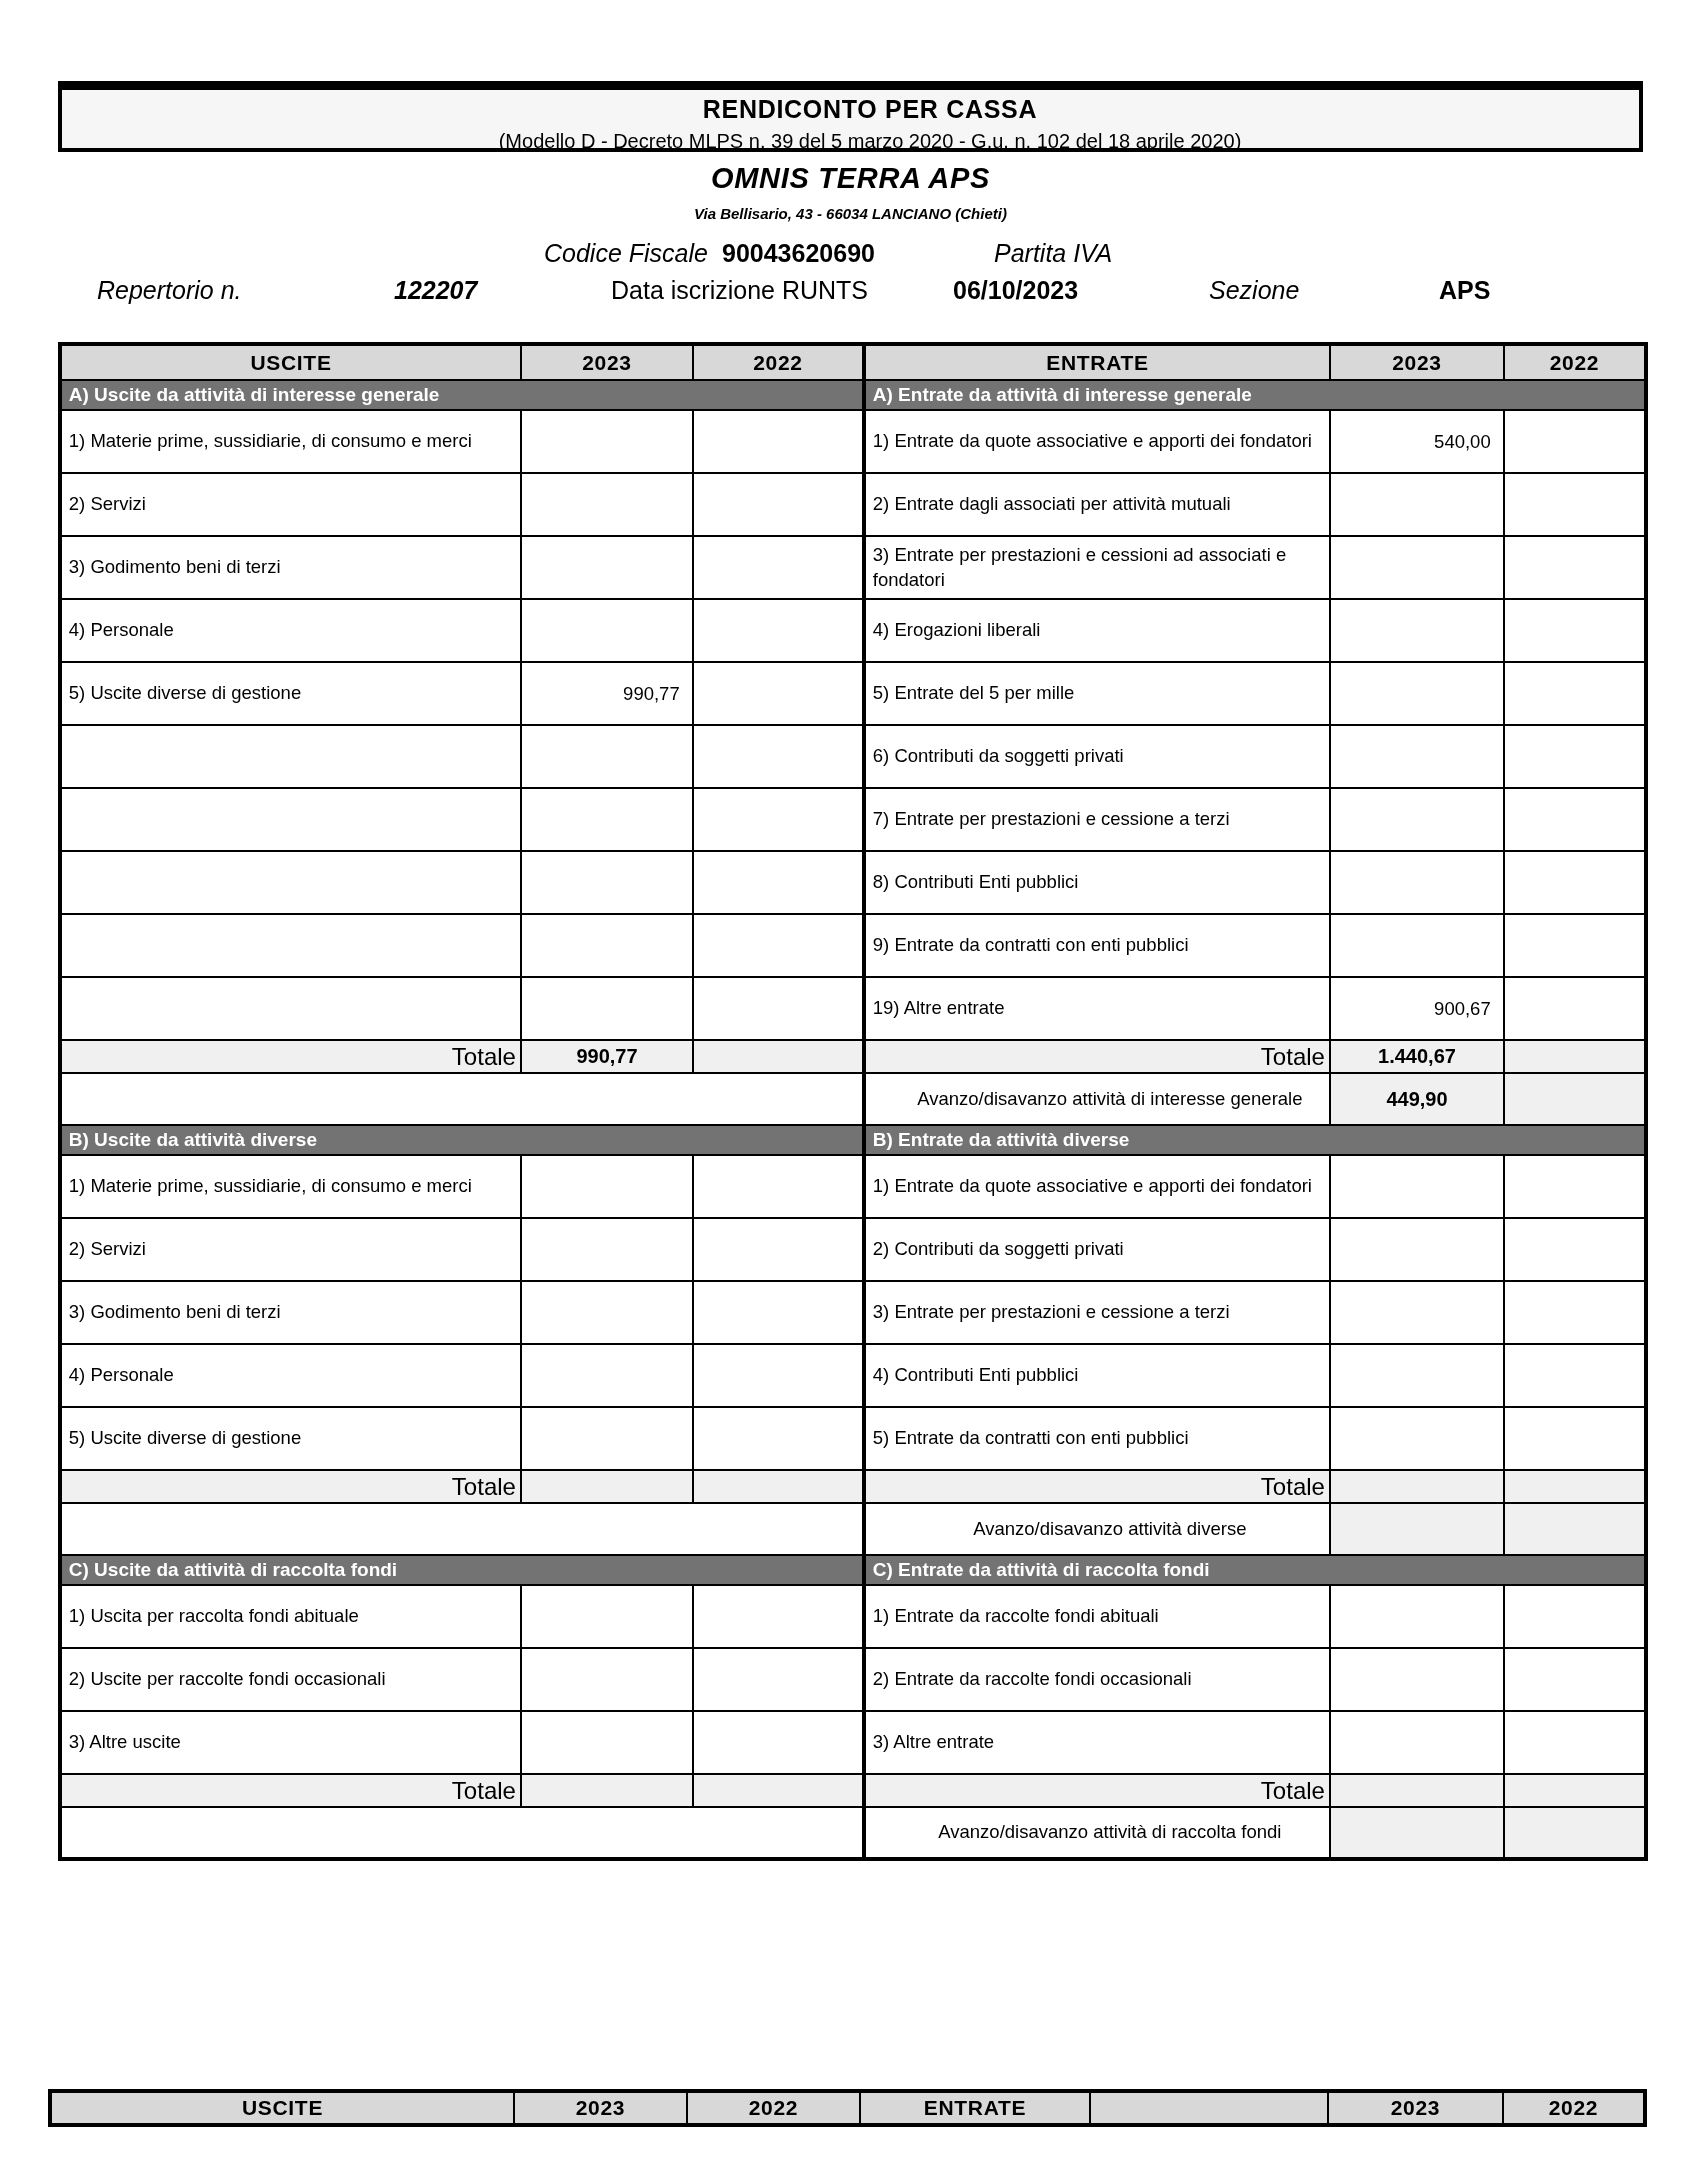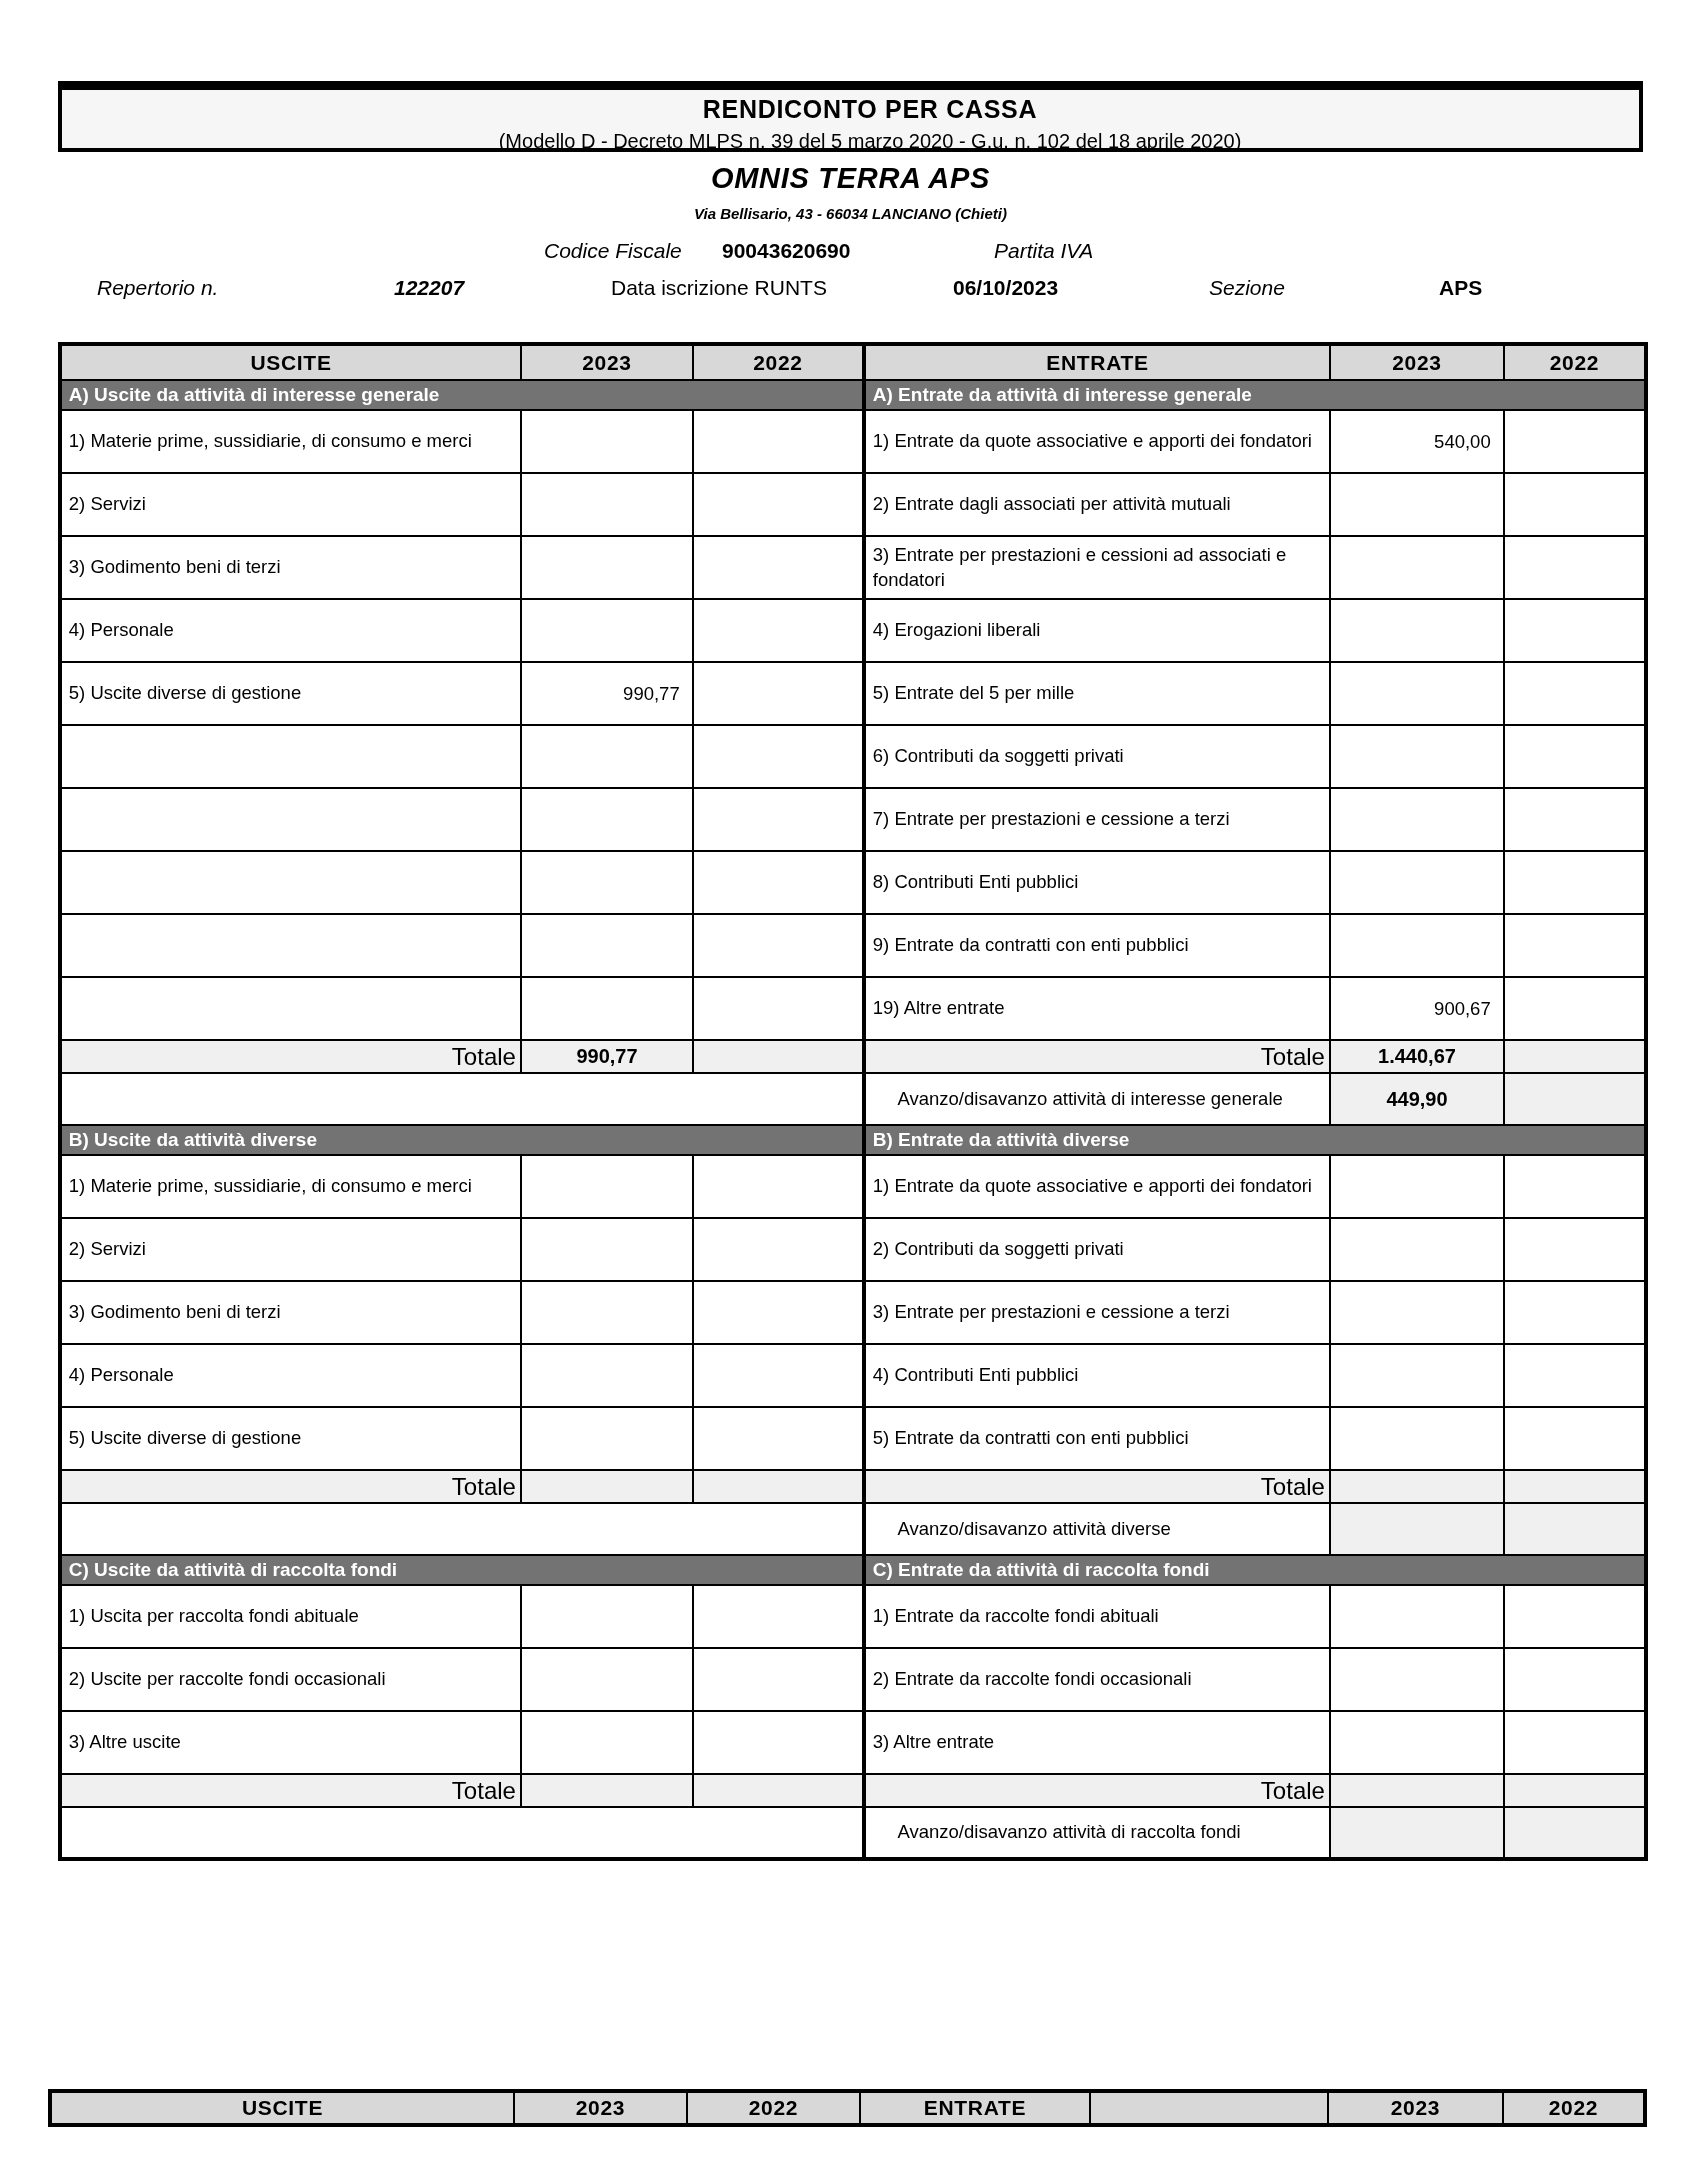--- a/index.html
+++ b/index.html
@@ -25,21 +25,21 @@
   .doc-subtitle{font-size:20px;margin-top:6.2px;}
 
   .org-name{
     position:absolute;left:58px;top:162px;width:1585px;text-align:center;
     font-size:29px;font-weight:bold;font-style:italic;letter-spacing:0.7px;
   }
   .org-address{
     position:absolute;left:58px;top:205px;width:1585px;text-align:center;
     font-size:15px;font-weight:bold;font-style:italic;
   }
-  .info-row{position:absolute;left:0;width:1698px;height:29px;font-size:21px;}
+  .info-row{position:absolute;left:0;width:1698px;height:29px;font-size:25px;}
   .cf-row{top:239px;}
   .rep-row{top:276px;margin-left:37px;}
   .info-row span{position:absolute;white-space:nowrap;}
   .it{font-style:italic;}
   .bd{font-weight:bold;}
   .bdit{font-weight:bold;font-style:italic;}
 
   
   table{border-collapse:collapse;table-layout:fixed;}
   .main-table{
@@ -58,21 +58,21 @@
     font-size:19px;font-weight:bold;text-align:left;padding:0 0 0 6.8px;
   }
   tr.item td{height:63px;font-size:18.5px;}
   td.lab{text-align:left;padding:4.1px 6.8px;line-height:1.32;}
   td.val{text-align:right;padding:4.1px 12.3px;font-size:19px;}
   tr.tot td{height:33px;background:#f0f0f0;}
   td.tlab{text-align:right;font-size:24px;padding:0 4.1px 0 0;}
   td.tval{text-align:center;font-size:20px;font-weight:bold;}
   tr.av td{height:52px;}
   td.avspacer{background:#fff;}
-  td.avlab{text-align:left;font-size:18.5px;line-height:1.35;padding:2.7px 6.8px 2.7px 31.5px;}
+  td.avlab{text-align:center;font-size:18.5px;line-height:1.35;padding:2.7px 6.8px 2.7px 31.5px;}
   td.avval{background:#f0f0f0;text-align:center;font-size:20px;font-weight:bold;}
 
   
   .footer-table{
     position:absolute;left:48px;top:2089px;width:1595px;
     border:4.8px solid #000;
   }
   .footer-table td{
     border:2.7px solid #000;height:34px;background:#d8d8d8;
     font-size:21px;font-weight:bold;text-align:center;letter-spacing:0.7px;

